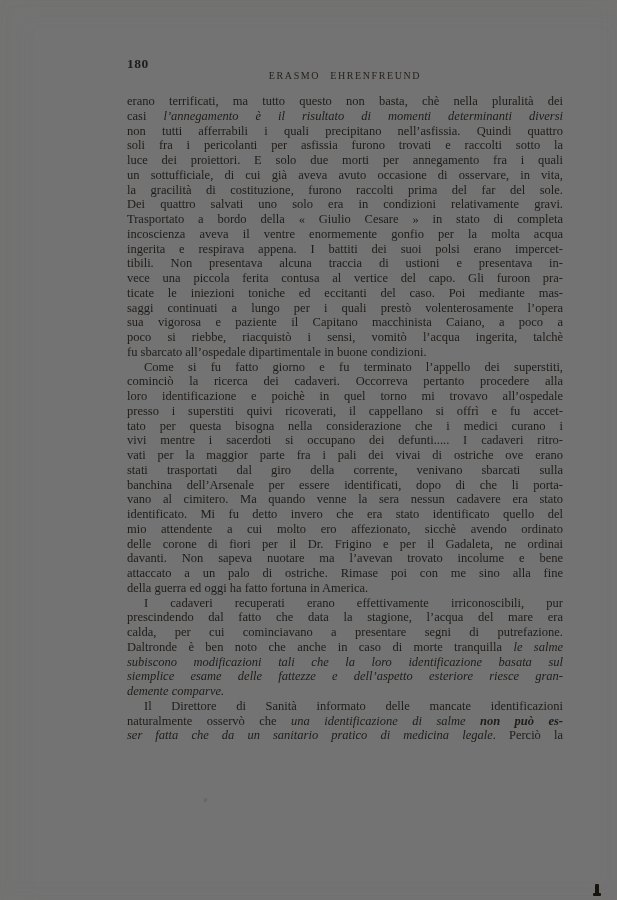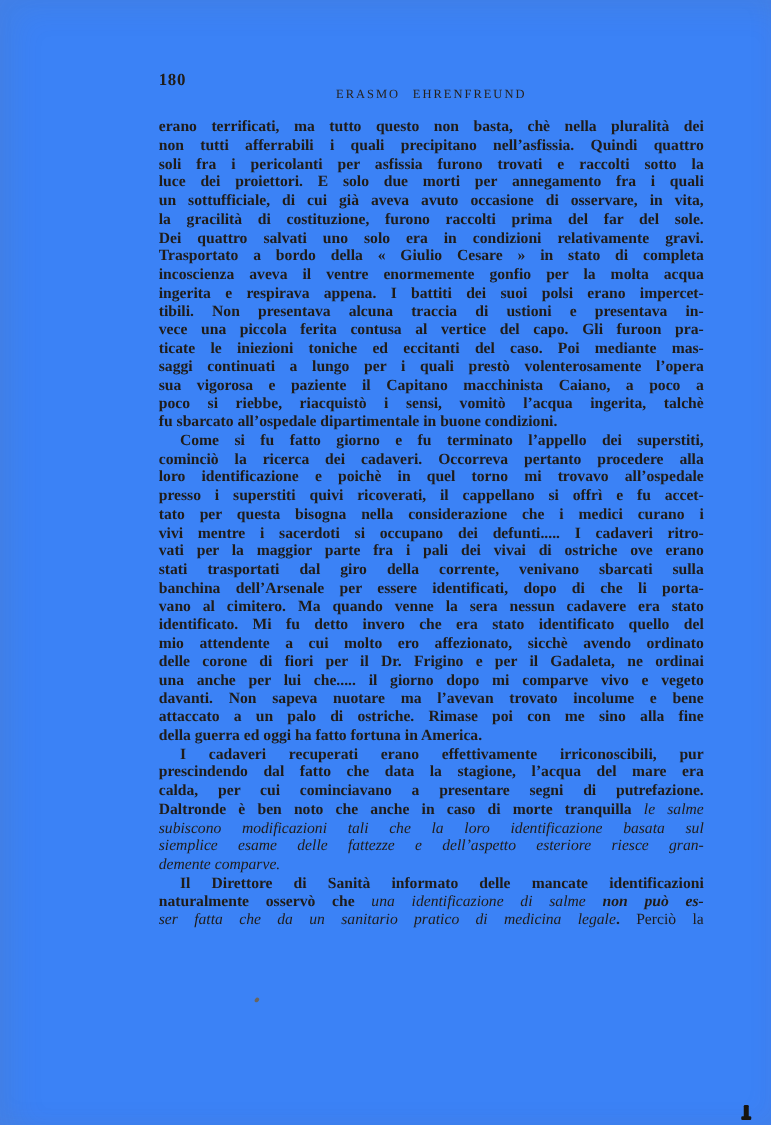--- a/index.html
+++ b/index.html
@@ -4,21 +4,21 @@
 <style>
   html, body { margin: 0; padding: 0; }
   body {
     width: 617px; height: 900px;
     background: #ffffff;
     font-family: "Liberation Serif", "DejaVu Serif", serif;
   }
   .page {
     position: relative;
     width: 617px; height: 900px;
-    background: #3b82f6;
+    background: #737373;
     box-shadow: inset 12px 8px 24px rgba(120,115,105,0.10), inset -4px -6px 18px rgba(150,145,135,0.05);
     overflow: hidden;
     color: #201d1a;
   }
   .running-head {
     position: absolute;
     top: 56px; left: 127px; width: 436px; height: 18px;
   }
   .page-number {
     position: absolute; left: 0; top: 0;
@@ -40,21 +40,21 @@
   .line {
     height: 14.75px;
     line-height: 14.6px;
     text-align: justify;
     text-align-last: justify;
     overflow: visible;
     white-space: normal;
   }
   .line.flush { text-align-last: left; }
   .line.indent { text-indent: 17px; }
-  .r-n { font-style: normal; font-weight: bold; margin-top: 36px; }
+  .r-n { font-style: normal; font-weight: normal; margin-top: 36px; }
   .r-i { font-style: italic; font-weight: normal; }
   .r-b { font-style: normal; font-weight: normal; }
   .r-bi { font-style: italic; font-weight: bold; font-family: Liberation Serif, serif; }
   .ink-speck {
     position: absolute; left: 204px; top: 798px;
     width: 3px; height: 4px; border-radius: 50% 40% 60% 50%;
     background: #6a655e; transform: rotate(35deg);
   }
   .ink-blot {
     position: absolute; left: 595px; top: 884px;
@@ -72,20 +72,21 @@
 
 <div class="page">
 
   <div class="running-head">
     <span class="page-number">180</span>
     <span class="head-title">ERASMO EHRENFREUND</span>
   </div>
 
   <div class="text-block">
       <div class="line"><span class="r-n">erano terrificati, ma tutto questo non basta, chè nella pluralità dei</span></div>
+      <div class="line"><span class="r-n">casi </span><span class="r-i">l’annegamento è il risultato di momenti determinanti diversi</span></div>
       <div class="line"><span class="r-n">non tutti afferrabili i quali precipitano nell’asfissia. Quindi quattro</span></div>
       <div class="line"><span class="r-n">soli fra i pericolanti per asfissia furono trovati e raccolti sotto la</span></div>
       <div class="line"><span class="r-n">luce dei proiettori. E solo due morti per annegamento fra i quali</span></div>
       <div class="line"><span class="r-n">un sottufficiale, di cui già aveva avuto occasione di osservare, in vita,</span></div>
       <div class="line"><span class="r-n">la gracilità di costituzione, furono raccolti prima del far del sole.</span></div>
       <div class="line"><span class="r-n">Dei quattro salvati uno solo era in condizioni relativamente gravi.</span></div>
       <div class="line"><span class="r-n">Trasportato a bordo della « Giulio Cesare » in stato di completa</span></div>
       <div class="line"><span class="r-n">incoscienza aveva il ventre enormemente gonfio per la molta acqua</span></div>
       <div class="line"><span class="r-n">ingerita e respirava appena. I battiti dei suoi polsi erano impercet-</span></div>
       <div class="line"><span class="r-n">tibili. Non presentava alcuna traccia di ustioni e presentava in-</span></div>
@@ -101,21 +102,20 @@
       <div class="line"><span class="r-n">presso i superstiti quivi ricoverati, il cappellano si offrì e fu accet-</span></div>
       <div class="line"><span class="r-n">tato per questa bisogna nella considerazione che i medici curano i</span></div>
       <div class="line"><span class="r-n">vivi mentre i sacerdoti si occupano dei defunti..... I cadaveri ritro-</span></div>
       <div class="line"><span class="r-n">vati per la maggior parte fra i pali dei vivai di ostriche ove erano</span></div>
       <div class="line"><span class="r-n">stati trasportati dal giro della corrente, venivano sbarcati sulla</span></div>
       <div class="line"><span class="r-n">banchina dell’Arsenale per essere identificati, dopo di che li porta-</span></div>
       <div class="line"><span class="r-n">vano al cimitero. Ma quando venne la sera nessun cadavere era stato</span></div>
       <div class="line"><span class="r-n">identificato. Mi fu detto invero che era stato identificato quello del</span></div>
       <div class="line"><span class="r-n">mio attendente a cui molto ero affezionato, sicchè avendo ordinato</span></div>
       <div class="line"><span class="r-n">delle corone di fiori per il Dr. Frigino e per il Gadaleta, ne ordinai</span></div>
-      <div class="line"><span class="r-n">una anche per lui che..... il giorno dopo mi comparve vivo e vegeto</span></div>
       <div class="line"><span class="r-n">davanti. Non sapeva nuotare ma l’avevan trovato incolume e bene</span></div>
       <div class="line"><span class="r-n">attaccato a un palo di ostriche. Rimase poi con me sino alla fine</span></div>
       <div class="line flush"><span class="r-n">della guerra ed oggi ha fatto fortuna in America.</span></div>
       <div class="line indent"><span class="r-n">I cadaveri recuperati erano effettivamente irriconoscibili, pur</span></div>
       <div class="line"><span class="r-n">prescindendo dal fatto che data la stagione, l’acqua del mare era</span></div>
       <div class="line"><span class="r-n">calda, per cui cominciavano a presentare segni di putrefazione.</span></div>
       <div class="line"><span class="r-n">Daltronde è ben noto che anche in caso di morte tranquilla </span><span class="r-i">le salme</span></div>
       <div class="line"><span class="r-i">subiscono modificazioni tali che la loro identificazione basata sul</span></div>
       <div class="line"><span class="r-i">siemplice esame delle fattezze e dell’aspetto esteriore riesce gran-</span></div>
       <div class="line flush"><span class="r-i">demente comparve.</span></div>

